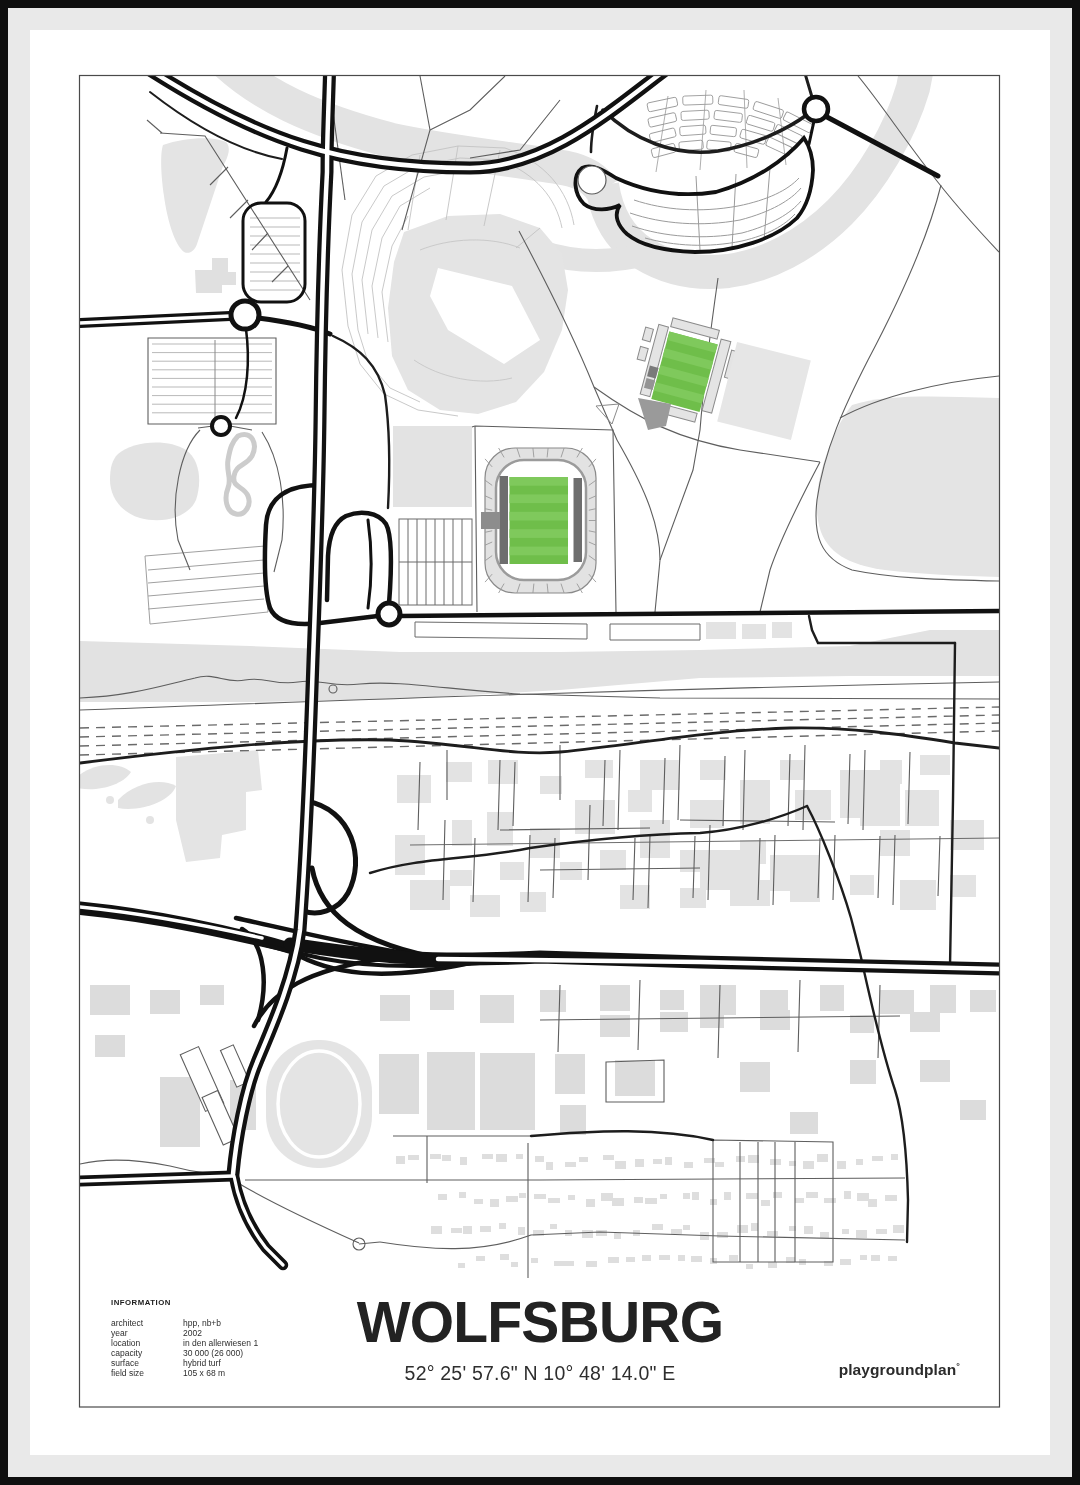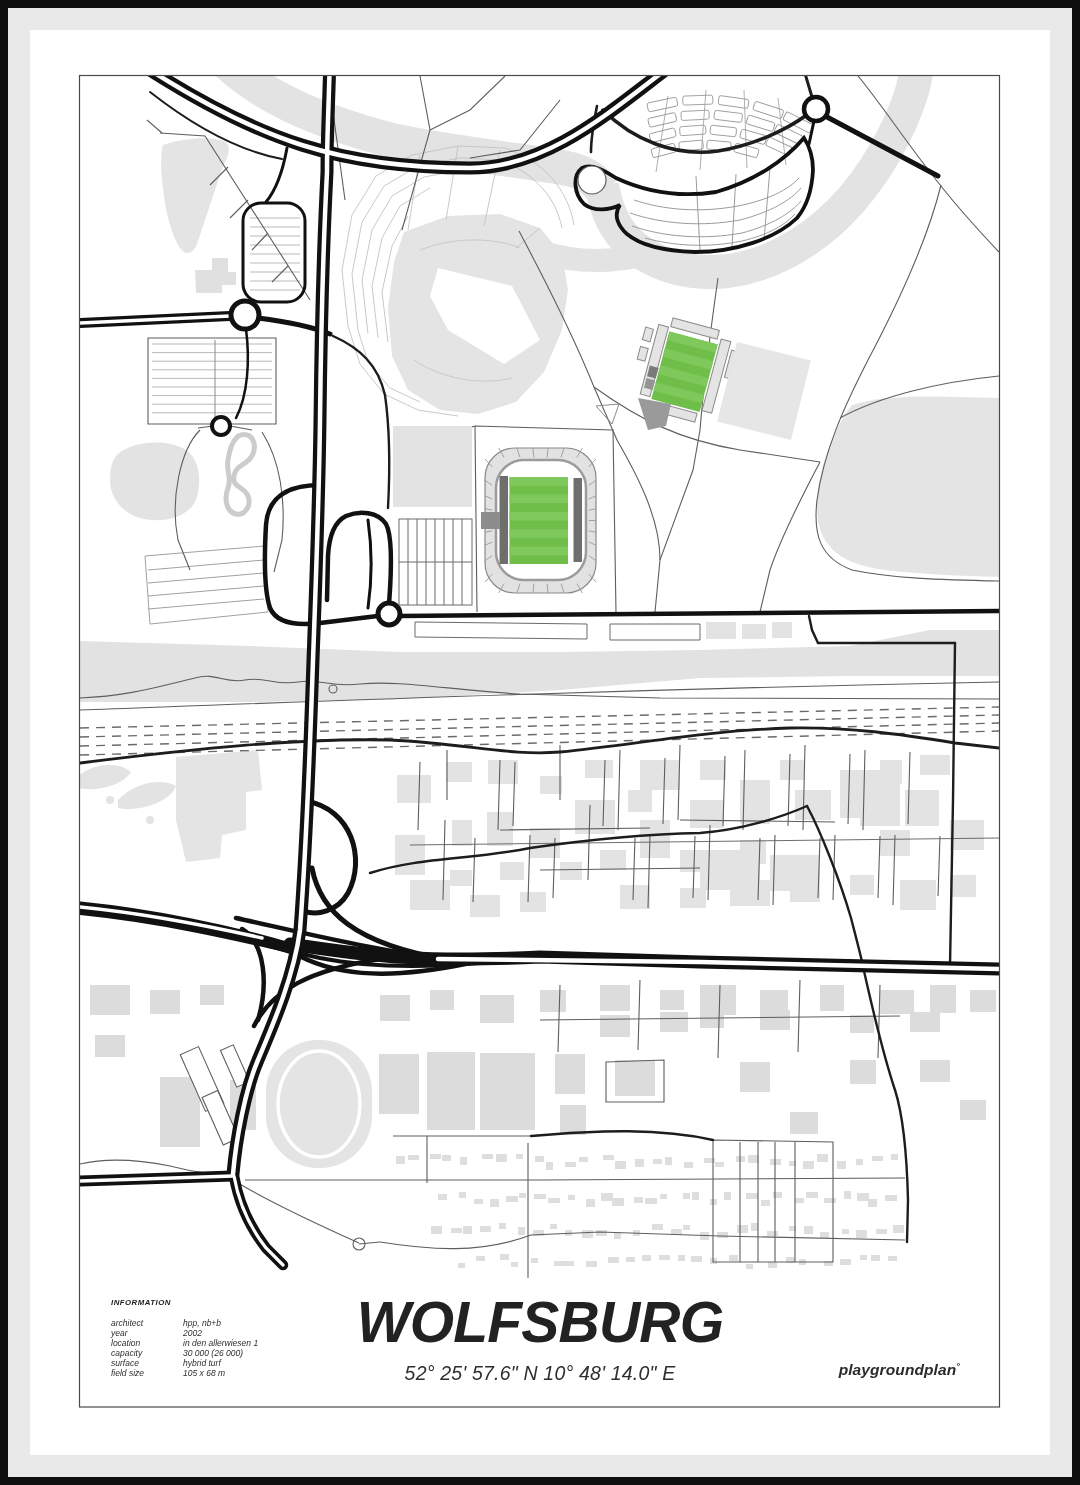--- a/index.html
+++ b/index.html
@@ -1,16 +1,16 @@
 <!DOCTYPE html>
 <html><head>
 <meta charset="utf-8">
 <style>
 html,body{margin:0;padding:0;background:#fff;}
-.page{position:relative;width:1080px;height:1485px;font-family:"Liberation Sans",sans-serif;font-style:italic;}
+.page{position:relative;width:1080px;height:1485px;font-family:"Liberation Sans",sans-serif;}
 svg{display:block;}
 </style>
 </head>
 <body>
 <div class="page">
 <svg width="1080" height="1485" viewBox="0 0 1080 1485">
 <defs>
 <clipPath id="mapclip">
           <rect x="80" y="76" width="919" height="1330.5"></rect>
         </clipPath>

